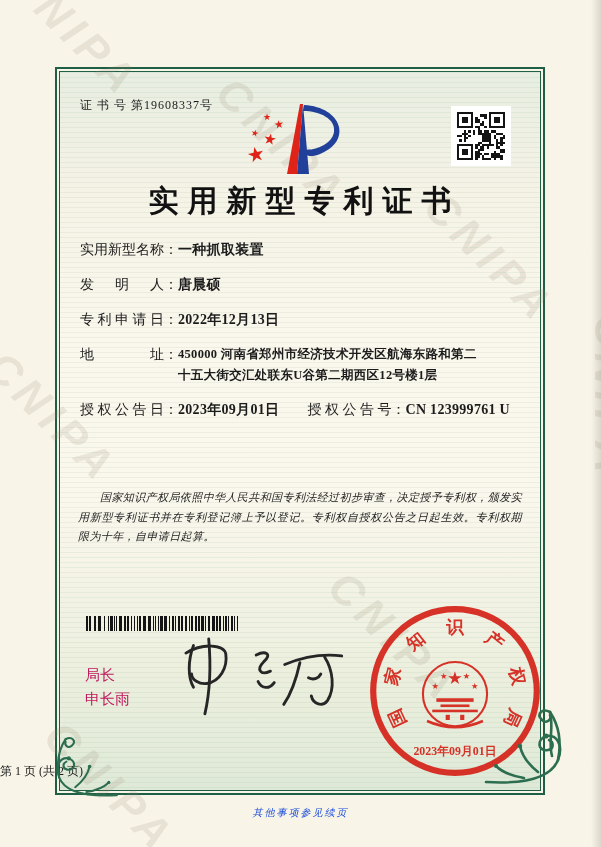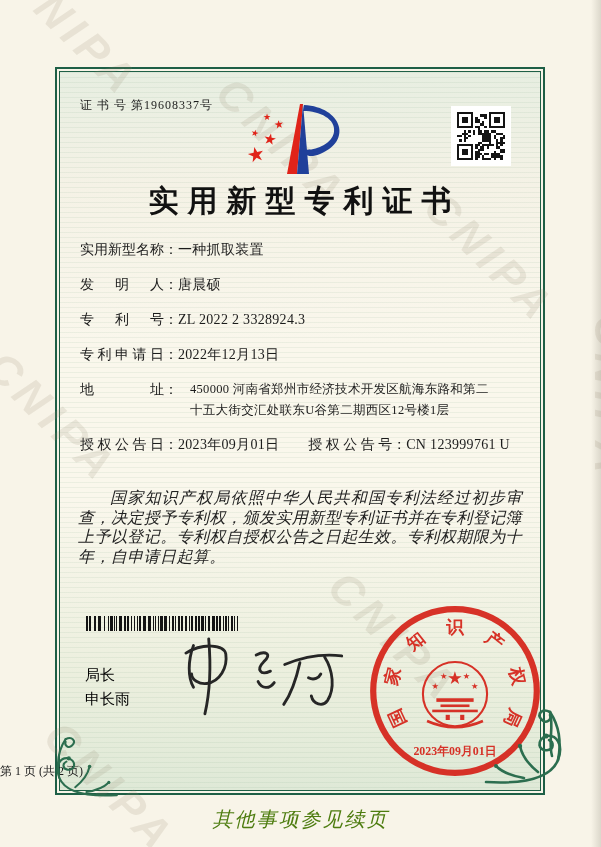--- a/index.html
+++ b/index.html
@@ -36,38 +36,38 @@
   .cert-no{position:absolute;left:80px;top:97px;z-index:3;font-size:12px;letter-spacing:1px;}
   .logo{position:absolute;left:243px;top:98px;width:114px;height:80px;z-index:3;}
   .qr-box{position:absolute;left:451px;top:106px;width:60px;height:60px;background:#ffffff;z-index:3;
     display:flex;align-items:center;justify-content:center;}
   .title{position:absolute;left:0;top:181px;width:601px;text-align:center;z-index:3;
     font-size:30px;font-weight:700;letter-spacing:9px;padding-left:4px;color:#111;}
   .fields{position:absolute;left:80px;top:239px;width:430px;z-index:3;font-size:14px;}
   .frow{margin-bottom:13px;line-height:22px;white-space:nowrap;}
   .flabel{display:inline-block;width:84px;text-align:justify;text-align-last:justify;vertical-align:top;}
   .fsep{display:inline-block;vertical-align:top;}
-  .fval{display:inline-block;vertical-align:top;letter-spacing:0.3px;}
+  .fval{display:inline-block;vertical-align:top;letter-spacing:0.3px;font-weight:bold;}
   .frow.addr{white-space:normal;}
-  .frow.addr .fval{width:300px;font-size:12.5px;line-height:21px;margin-left:12px;}
+  .frow.addr .fval{width:300px;font-size:12.5px;line-height:21px;}
   .frow.two{display:flex;}
   .frow.two .part1{width:230px;}
   .paras{position:absolute;left:78px;top:488px;width:444px;z-index:3;}
   .paras p{
-    margin:0;font-size:16px;line-height:19.5px;text-indent:2em;text-align:justify;
+    margin:0;font-size:11px;line-height:19.5px;text-indent:2em;text-align:justify;
     font-style:italic;letter-spacing:0.4px;color:#222;
   }
   .barcode{position:absolute;left:86px;top:616px;width:152px;height:15px;z-index:3;}
   .signature{position:absolute;left:165px;top:628px;width:190px;height:92px;z-index:4;}
   .officer{position:absolute;left:85px;top:663px;z-index:3;
-    font-family:"Liberation Sans","DejaVu Sans",sans-serif;font-size:15px;line-height:24px;color:#000000;}
+    font-family:"Liberation Sans","DejaVu Sans",sans-serif;font-size:15px;line-height:24px;color:#be185d;}
   .seal{position:absolute;left:367px;top:603px;width:176px;height:176px;z-index:5;opacity:0.95;}
   .page-info{position:absolute;left:0;top:763px;width:601px;z-index:3;font-size:12px;}
   .cont-note{position:absolute;left:0;top:806px;width:601px;text-align:center;z-index:3;
-    font-size:20px;font-style:italic;letter-spacing:2px;color:#4d7c0f;}
+    font-size:10px;font-style:italic;letter-spacing:2px;color:#1d4ed8;}
   .ornament{position:absolute;z-index:6;pointer-events:none;}
   .orn-l{left:36px;top:728px;width:88px;height:80px;}
   .orn-r{left:482px;top:698px;width:100px;height:100px;transform:scaleX(-1);}
 </style>
 </head>
 <body>
 
 <div class="frame">
   <div class="frame-inner"></div>
 </div>
@@ -323,23 +323,20 @@
 <div class="title">实用新型专利证书</div>
 
 <div class="fields">
   <div class="frow">
     <span class="flabel">实用新型名称</span><span class="fsep">：</span><span class="fval">一种抓取装置</span>
   </div>
   <div class="frow">
     <span class="flabel">发明人</span><span class="fsep">：</span><span class="fval">唐晨硕</span>
   </div>
   <div class="frow">
-    <span class="flabel">专利号</span><span class="fsep">：</span><span class="fval">ZL 2022 2 3328924.3</span>
-  </div>
-  <div class="frow">
     <span class="flabel">专利申请日</span><span class="fsep">：</span><span class="fval">2022年12月13日</span>
   </div>
   <div class="frow addr">
     <span class="flabel">地址</span><span class="fsep">：</span><span class="fval">450000 河南省郑州市经济技术开发区航海东路和第二十五大街交汇处联东U谷第二期西区12号楼1层</span>
   </div>
   <div class="frow two">
     <span class="part1">
       <span class="flabel">授权公告日</span><span class="fsep">：</span><span class="fval">2023年09月01日</span>
     </span>
     <span class="part2">

